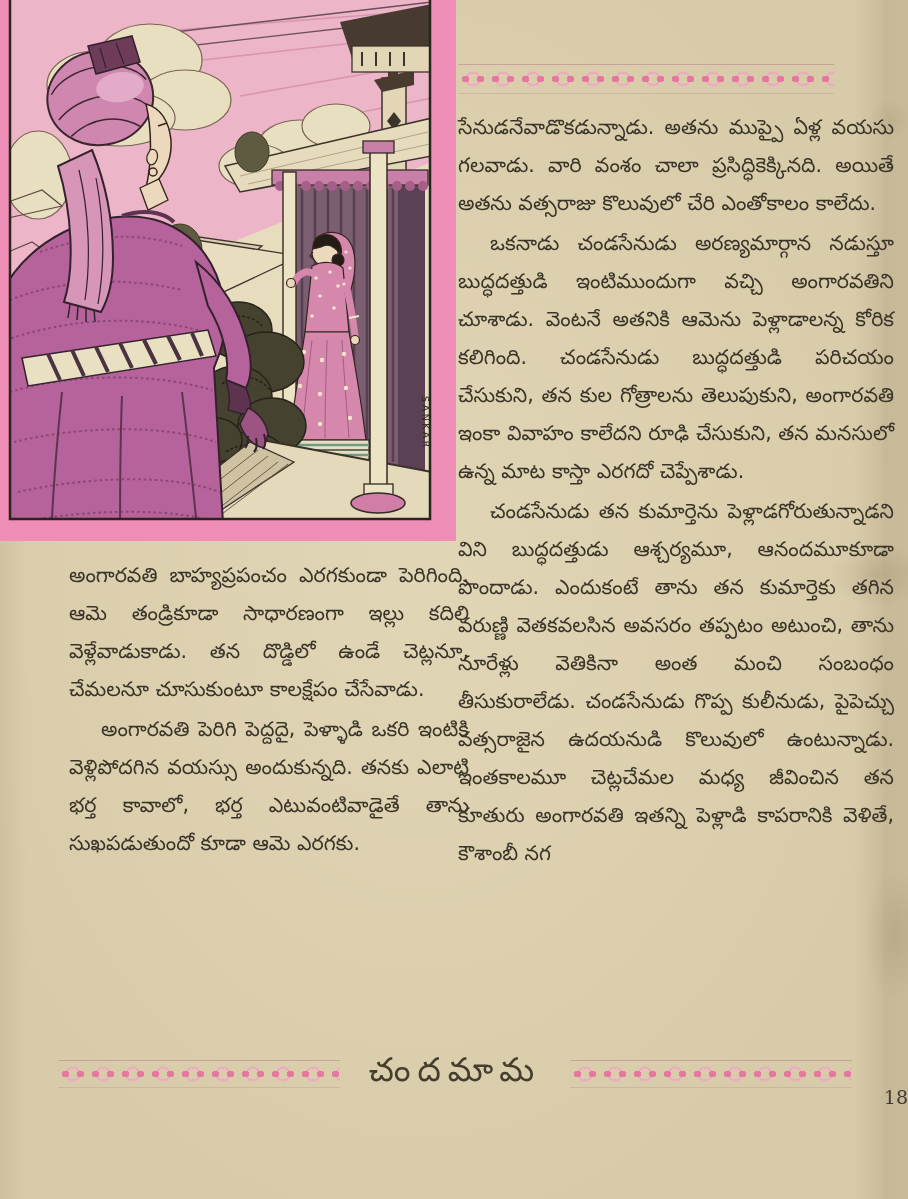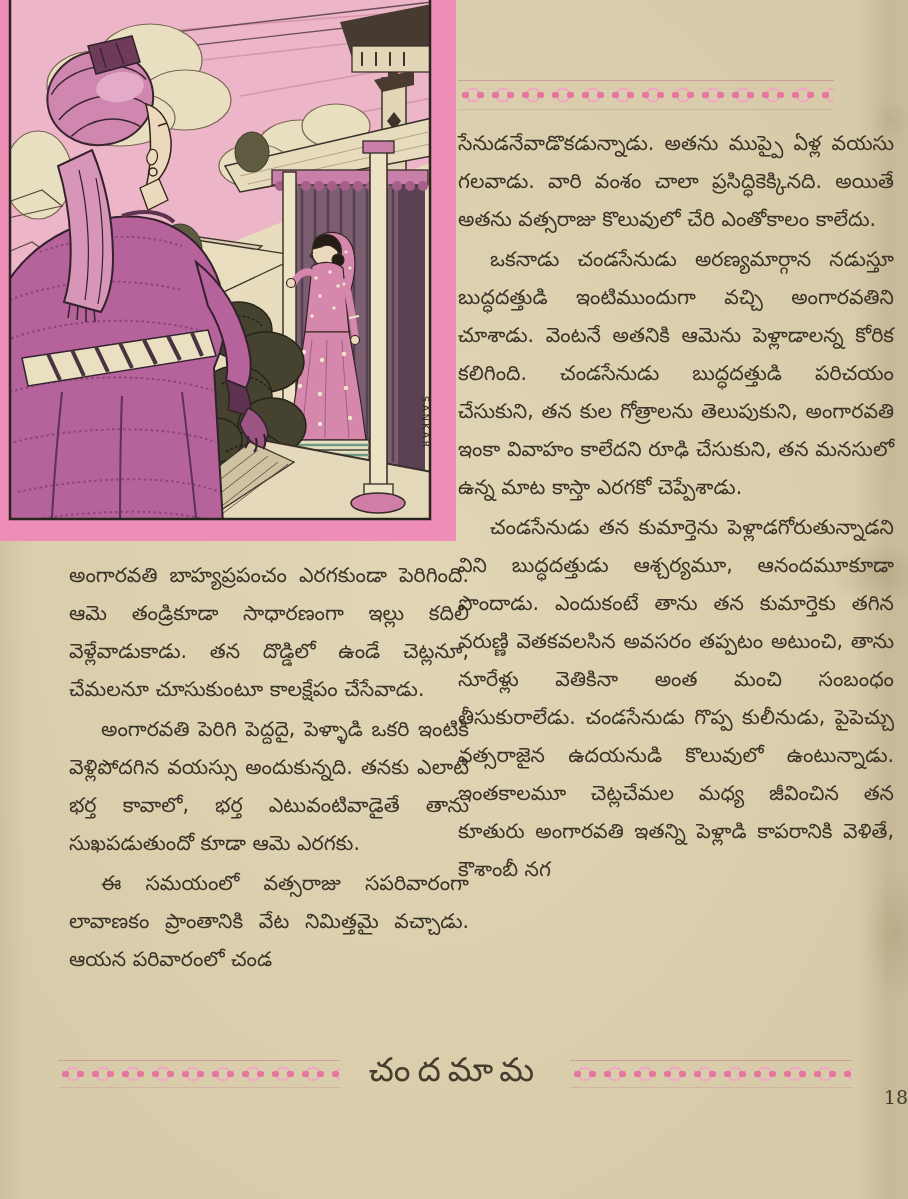--- a/index.html
+++ b/index.html
@@ -16,21 +16,21 @@
       linear-gradient(90deg, rgba(110,90,60,0) 94%, rgba(110,90,60,.14) 97.5%, rgba(110,90,60,0) 100%),
       radial-gradient(ellipse 600px 800px at 46% 48%, rgba(255,250,228,.22), rgba(255,250,228,0) 85%),
       linear-gradient(90deg,#cdc09e 0,#d8cba9 3%,#d8cba9 97%,#c8bb99 100%);
     background-color:#d6c9a7;
   }
   .illustration{position:absolute;left:0;top:0;width:456px;height:541px;}
   .col{position:absolute;color:#3a3428;font-size:20.5px;line-height:38px;text-align:justify;}
   .col p{margin:0;}
   .col p + p{margin-top:2px;}
   .col p.indent{text-indent:32px;}
-  .col-right{left:458px;top:80px;width:436px;}
+  .col-right{left:458px;top:64px;width:436px;}
   .col-left{left:69px;top:556px;width:400px;}
   .ornament-band{
     height:28px;width:376px;margin:0 0 14px 0;
     background-image:
       radial-gradient(circle 5px at 50% 50%, #e4789f 68%, rgba(0,0,0,0) 70%),
       radial-gradient(circle 10px at 50% 50%, rgba(0,0,0,0) 52%, #efa9c3 54%, #efa9c3 74%, rgba(0,0,0,0) 76%);
     background-size:15px 28px, 30px 28px;
     background-repeat:repeat-x;
     background-position:0 50%, 0 50%;
     border-top:1px solid rgba(186,110,140,.45);
@@ -296,28 +296,27 @@
 
     <rect x="0" y="518" width="456" height="23" fill="#ee8db5"></rect>
     <rect x="0" y="0" width="10" height="541" fill="#ee8db5"></rect>
     <rect x="430" y="0" width="26" height="541" fill="#ee8db5"></rect>
     <rect x="10" y="-2" width="420" height="521" fill="none" stroke="#2a241f" stroke-width="2.5"></rect>
   </svg>
 
   <div class="col col-right">
     <div class="ornament-band"></div>
     <p>సేనుడనేవాడొకడున్నాడు. అతను ముప్పై ఏళ్ల వయసు గలవాడు. వారి వంశం చాలా ప్రసిద్ధికెక్కినది. అయితే అతను వత్సరాజు కొలువులో చేరి ఎంతోకాలం కాలేదు.</p>
-    <p class="indent">ఒకనాడు చండసేనుడు అరణ్యమార్గాన నడుస్తూ బుద్ధదత్తుడి ఇంటిముందుగా వచ్చి అంగారవతిని చూశాడు. వెంటనే అతనికి ఆమెను పెళ్లాడాలన్న కోరిక కలిగింది. చండసేనుడు బుద్ధదత్తుడి పరిచయం చేసుకుని, తన కుల గోత్రాలను తెలుపుకుని, అంగారవతి ఇంకా వివాహం కాలేదని రూఢి చేసుకుని, తన మనసులో ఉన్న మాట కాస్తా ఎరగకో చెప్పేశాడు.</p>
+    <p class="indent">ఒకనాడు చండసేనుడు అరణ్యమార్గాన నడుస్తూ బుద్ధదత్తుడి ఇంటిముందుగా వచ్చి అంగారవతిని చూశాడు. వెంటనే అతనికి ఆమెను పెళ్లాడాలన్న కోరిక కలిగింది. చండసేనుడు బుద్ధదత్తుడి పరిచయం చేసుకుని, తన కుల గోత్రాలను తెలుపుకుని, అంగారవతి ఇంకా వివాహం కాలేదని రూఢి చేసుకుని, తన మనసులో ఉన్న మాట కాస్తా ఎరగదో చెప్పేశాడు.</p>
     <p class="indent">చండసేనుడు తన కుమార్తెను పెళ్లాడగోరుతున్నాడని విని బుద్ధదత్తుడు ఆశ్చర్యమూ, ఆనందమూకూడా పొందాడు. ఎందుకంటే తాను తన కుమార్తెకు తగిన వరుణ్ణి వెతకవలసిన అవసరం తప్పటం అటుంచి, తాను నూరేళ్లు వెతికినా అంత మంచి సంబంధం తీసుకురాలేడు. చండసేనుడు గొప్ప కులీనుడు, పైపెచ్చు వత్సరాజైన ఉదయనుడి కొలువులో ఉంటున్నాడు. ఇంతకాలమూ చెట్లచేమల మధ్య జీవించిన తన కూతురు అంగారవతి ఇతన్ని పెళ్లాడి కాపరానికి వెళితే, కౌశాంబీ నగ</p>
   </div>
 
   <div class="col col-left">
     <p>అంగారవతి బాహ్యప్రపంచం ఎరగకుండా పెరిగింది. ఆమె తండ్రికూడా సాధారణంగా ఇల్లు కదిలి వెళ్లేవాడుకాడు. తన దొడ్డిలో ఉండే చెట్లనూ, చేమలనూ చూసుకుంటూ కాలక్షేపం చేసేవాడు.</p>
     <p class="indent">అంగారవతి పెరిగి పెద్దదై, పెళ్ళాడి ఒకరి ఇంటికి వెళ్లిపోదగిన వయస్సు అందుకున్నది. తనకు ఎలాటి భర్త కావాలో, భర్త ఎటువంటివాడైతే తాను సుఖపడుతుందో కూడా ఆమె ఎరగకు.</p>
-    <p class="indent">ఈ సమయంలో వత్సరాజు సపరివారంగా లావాణకం ప్రాంతానికి వేట నిమిత్తమై వచ్చాడు. ఆయన పరివారంలో చండ</p>
   </div>
 
   <div class="footer">
     <div class="ornament-band"></div>
     <div class="magazine-title">చందమామ</div>
     <div class="ornament-band"></div>
   </div>
   <div class="page-number">18</div>
 
 </div>

